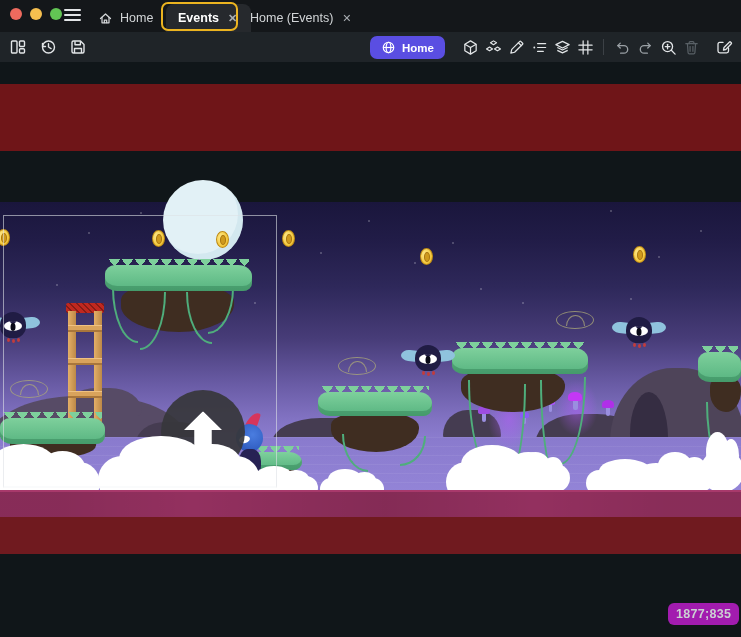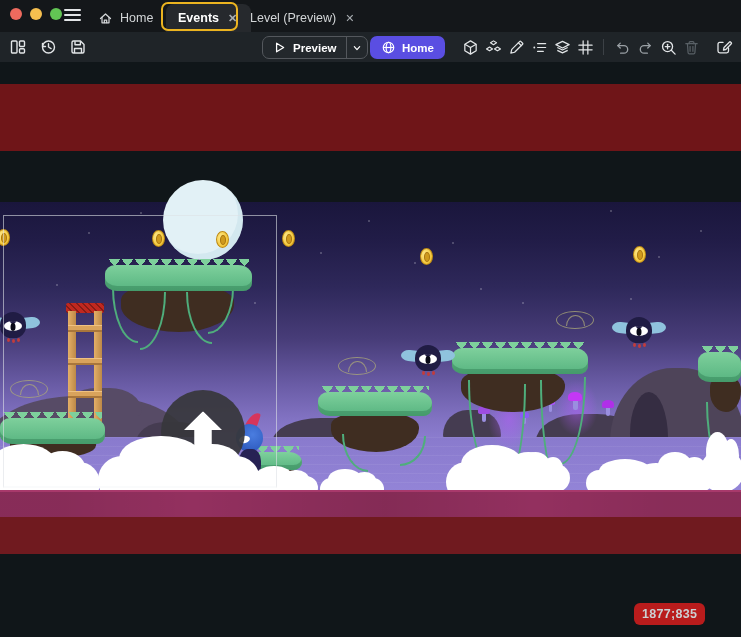--- a/index.html
+++ b/index.html
@@ -121,21 +121,21 @@
   .jump-arrow{position:absolute;left:50%;top:50%;transform:translate(-50%,-52%);width:38px;height:40px;background:#fff;
         clip-path:polygon(50% 0,100% 47%,73% 47%,73% 100%,27% 100%,27% 47%,0 47%);}
 
   .strip-pink{position:absolute;left:0;top:428px;width:741px;height:27px;background:#93305f;border-top:2px solid #a8396b;
         background-image:linear-gradient(90deg,rgba(0,0,0,.08) 8%,transparent 26%,rgba(0,0,0,.1) 52%,transparent 72%,rgba(0,0,0,.07) 90%);}
   .strip-darkred{position:absolute;left:0;top:455px;width:741px;height:37px;background:#701a1f;}
 
   .camera-border{position:absolute;left:3px;top:153px;width:274px;height:273px;
         border:1px solid rgba(222,226,230,.6);border-bottom:2px solid rgba(250,251,252,.85);pointer-events:none;}
 
-  .coord-badge{position:absolute;left:634px;top:541px;padding:4px 8px;background:#b91c1c;border-radius:6px;
+  .coord-badge{position:absolute;left:668px;top:541px;padding:4px 8px;background:#a21caf;border-radius:6px;
         color:#ccd0d3;font-size:12.5px;font-weight:bold;letter-spacing:.3px;}
 </style>
 </head>
 <body>
 
 <div id="app">
 
   <div class="titlebar">
     <span class="traffic t-red"></span>
     <span class="traffic t-yellow"></span>
@@ -155,21 +155,21 @@
       <span>Home</span>
     </div>
 
     <div class="tab tab-level">
       <span>Events</span>
       <span class="close">✕</span>
     </div>
     <div class="tab-highlight"></div>
 
     <div class="tab tab-events">
-      <span>Level (Preview)</span>
+      <span>Home (Events)</span>
       <span class="close">✕</span>
     </div>
   </div>
 
   <div class="toolbar">
     <div class="tb-left">
       <span class="tb-btn">
         <svg class="icon-svg" width="18" height="18" viewBox="0 0 18 18" fill="none" stroke="currentColor" stroke-width="1.4" stroke-linejoin="round">
           <rect x="2.5" y="3" width="5.5" height="12" rx="1"></rect>
             <rect x="10.5" y="3" width="5" height="5.5" rx="1"></rect>
@@ -185,34 +185,20 @@
       </span>
       <span class="tb-btn">
         <svg class="icon-svg" width="18" height="18" viewBox="0 0 18 18" fill="none" stroke="currentColor" stroke-width="1.4" stroke-linejoin="round">
           <path d="M3 4.5 q0-1.5 1.5-1.5 h7 L15 6.5 v7 q0 1.5-1.5 1.5 h-9 Q3 15 3 13.5 z"></path>
           <path d="M6 3.2 v3.6 h5.4 V3.2"></path>
             <path d="M5.5 15 v-4.5 h7 V15"></path>
         </svg>
       </span>
     </div>
 
-    <div class="preview-btn">
-      <span class="preview-main">
-        <svg class="icon-svg" width="15" height="15" viewBox="0 0 18 18" fill="none" stroke="#fff" stroke-width="1.5" stroke-linejoin="round">
-          <path d="M5.5 3.8 L14 9 L5.5 14.2 Z"></path>
-        </svg>
-        <span class="preview-label">Preview</span>
-      </span>
-      <span class="preview-sep"></span>
-      <span class="preview-caret">
-        <svg class="icon-svg" width="12" height="12" viewBox="0 0 18 18" fill="none" stroke="#fff" stroke-width="1.8" stroke-linecap="round" stroke-linejoin="round">
-          <path d="M5 7 L9 11.5 L13 7"></path>
-        </svg>
-      </span>
-    </div>
 
     <div class="share-btn">
       <svg class="icon-svg" width="15" height="15" viewBox="0 0 18 18" fill="none" stroke="#fff" stroke-width="1.4">
         <circle cx="9" cy="9" r="6.3"></circle>
           <ellipse cx="9" cy="9" rx="2.8" ry="6.3"></ellipse>
           <path d="M2.7 9 H15.3"></path>
       </svg>
       <span class="share-label">Home</span>
     </div>
 

